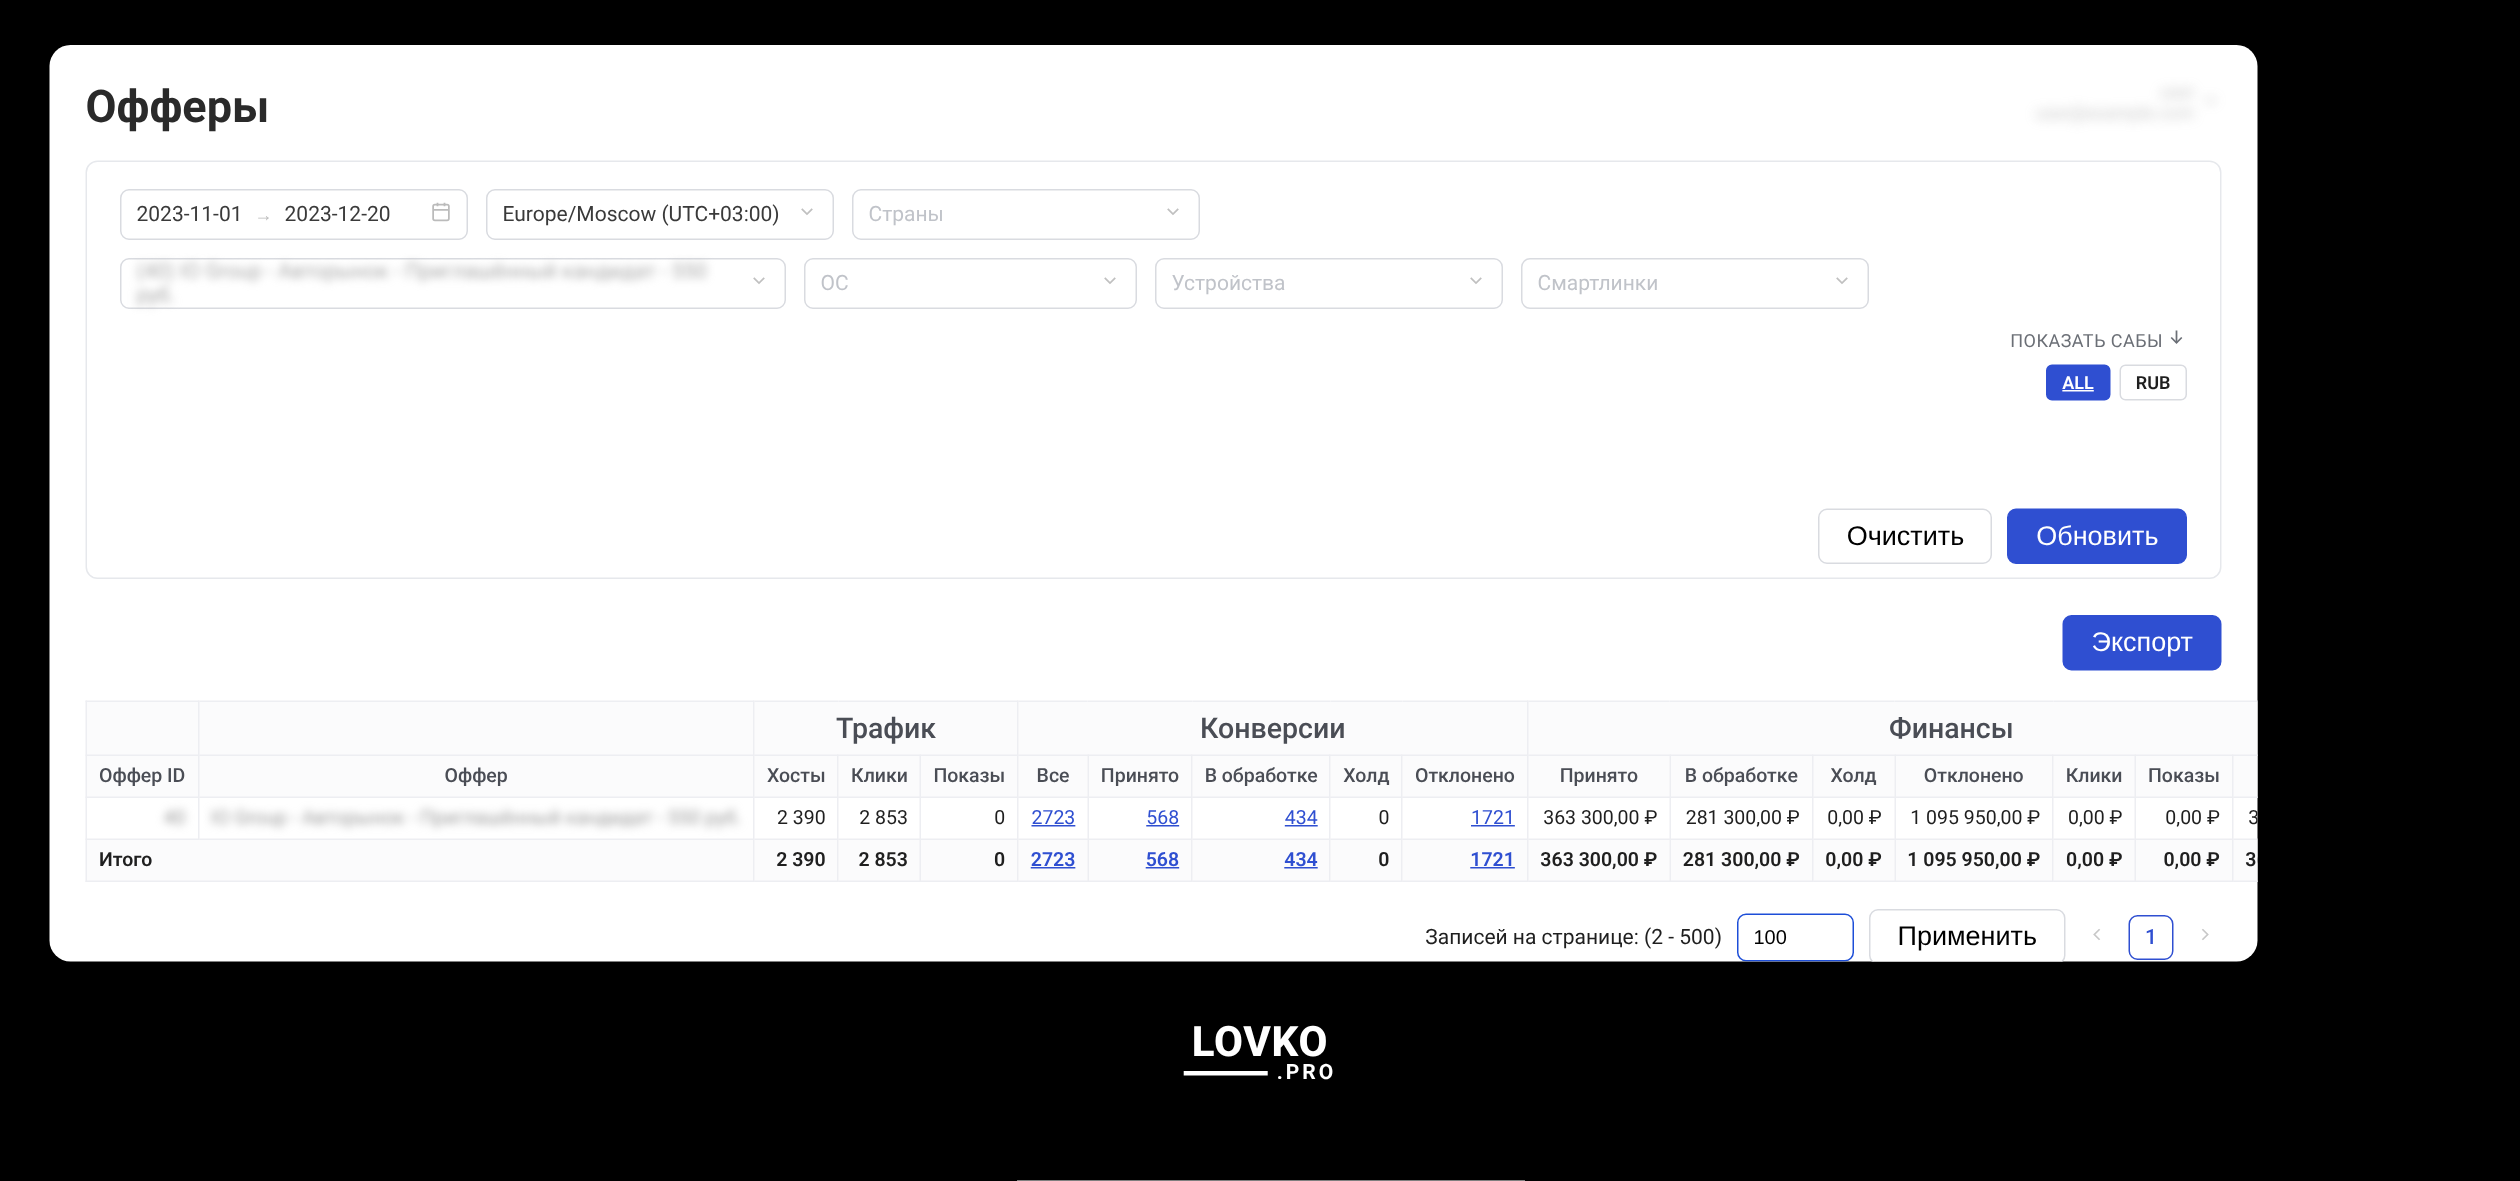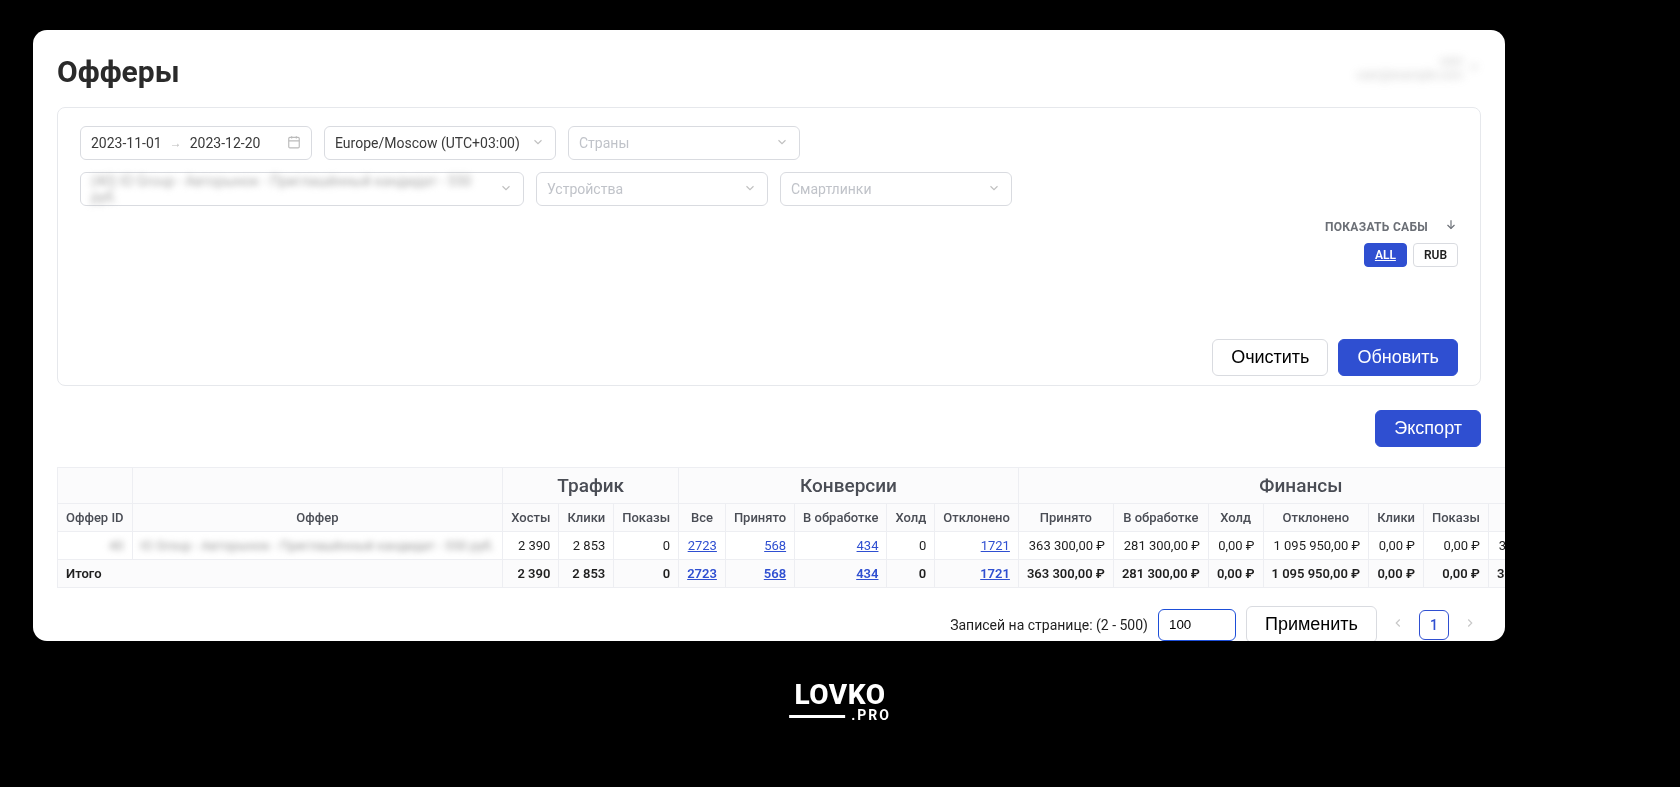--- a/index.html
+++ b/index.html
@@ -91,22 +91,21 @@
 .smartlinks-select { width: 232px; }
 .show-subs {
   margin-top: 12px;
   text-align: right;
   font-size: 12px;
   color: #6b6f76;
   letter-spacing: 0.3px;
   display: flex;
   align-items: center;
   justify-content: flex-end;
-  gap: 16px;
-  font-weight: bold;
+  gap: 2px;
 }
 .currency-toggle {
   display: flex;
   justify-content: flex-end;
   gap: 6px;
   margin-top: 8px;
 }
 .pill {
   border-radius: 4px;
   padding: 4px 10px;
@@ -272,20 +271,28 @@
           <svg class="icon" viewBox="0 0 24 24" fill="none" stroke="#c0c0c0" stroke-width="2">
               <polyline points="6 9 12 15 18 9"></polyline>
             </svg>
         </span>
       </div>
     </div>
 
     <div class="row2">
       <div class="control offer-select">
         <span class="blurred">(40) IO Group - Авторынок - Приглашённый кандидат - 550 руб.</span>
+        <span class="select-caret">
+          <svg class="icon" viewBox="0 0 24 24" fill="none" stroke="#c0c0c0" stroke-width="2">
+              <polyline points="6 9 12 15 18 9"></polyline>
+            </svg>
+        </span>
+      </div>
+      <div class="control os-select">
+        <span class="placeholder-txt">ОС</span>
         <span class="select-caret">
           <svg class="icon" viewBox="0 0 24 24" fill="none" stroke="#c0c0c0" stroke-width="2">
               <polyline points="6 9 12 15 18 9"></polyline>
             </svg>
         </span>
       </div>
       <div class="control devices-select">
         <span class="placeholder-txt">Устройства</span>
         <span class="select-caret">
           <svg class="icon" viewBox="0 0 24 24" fill="none" stroke="#c0c0c0" stroke-width="2">

